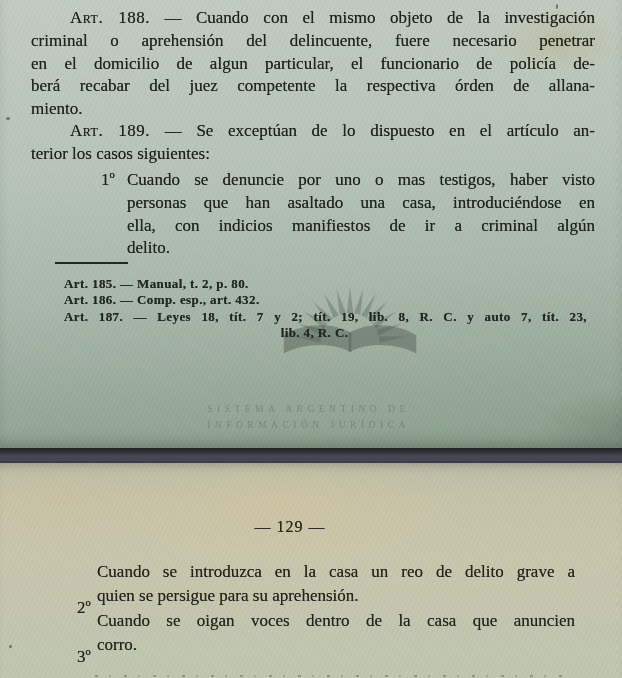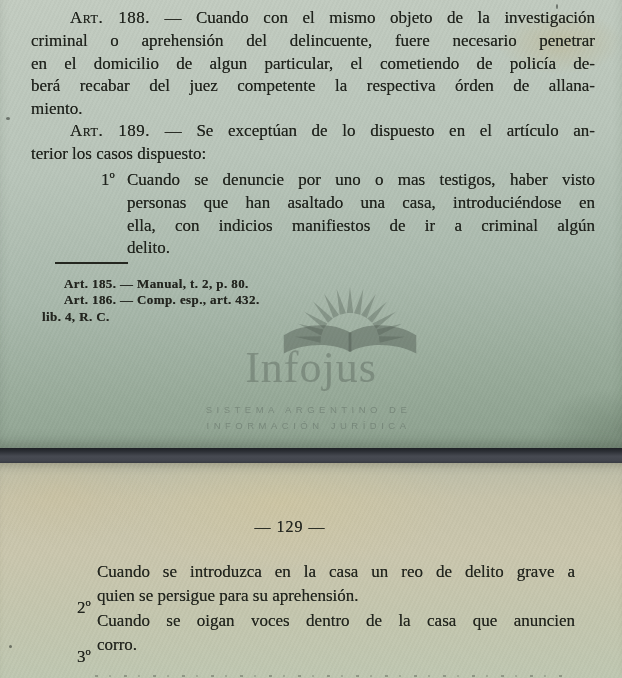--- a/index.html
+++ b/index.html
@@ -35,30 +35,30 @@
   #item1 .num{left:70px;}
   
   #fn-rule{position:absolute;left:55px;top:262px;width:73px;height:2px;background:#24261f;}
   #footnotes{
     position:absolute;left:42px;top:276px;width:545px;
     font-size:13px;line-height:16.4px;font-weight:bold;letter-spacing:.4px;
     color:#23251f;text-shadow:0 0 .4px rgba(35,37,31,.6);
   }
   #footnotes .fn{padding-left:22px;}
   #footnotes .fn.j{text-align:justify;text-align-last:justify;}
-  #footnotes .fn.cont{padding-left:0;}
+  #footnotes .fn.cont{padding-left:0;text-align:center;}
   
   #wm-logo{position:absolute;left:258px;top:280px;width:184px;height:92px;}
   #wm-word{
     position:absolute;left:0;top:346px;width:622px;text-align:center;
     font-size:44px;line-height:44px;color:rgba(86,98,89,.42);letter-spacing:1px;
   }
   .wm-tag{
     position:absolute;left:0;width:617px;text-align:center;
-    font-family:Liberation Sans, sans-serif;font-size:9.5px;
+    font-family:Liberation Serif, serif;font-size:9.5px;
     letter-spacing:4.5px;color:rgba(84,96,87,.42);
   }
   #wm-tag1{top:404px;}
   #wm-tag2{top:420px;}
   .speck{position:absolute;background:rgba(40,45,40,.55);border-radius:50%;}
   
   #divider{
     position:absolute;left:0;top:448px;width:622px;height:15px;
     background:linear-gradient(180deg,#1e2125 0%,#2c2f35 22%,#474a52 55%,#43464e 80%,#383b42 100%);
   }
@@ -110,49 +110,49 @@
         <path d="M100 8 L96.5 36 L103.5 36 Z" transform="rotate(42 100 68)"></path>
         <path d="M100 8 L96.5 36 L103.5 36 Z" transform="rotate(56 100 68)"></path>
         <path d="M100 8 L96.5 36 L103.5 36 Z" transform="rotate(70 100 68)"></path>
         <path d="M100 8 L96.5 36 L103.5 36 Z" transform="rotate(84 100 68)"></path>
       </g>
       <g fill="rgba(78,90,81,.46)">
         <path d="M28 60 C50 46 82 46 100 57 C118 46 150 46 172 60 L172 80 C150 68 118 68 100 78 C82 68 50 68 28 80 Z"></path>
         <rect x="98.5" y="57" width="3" height="21"></rect>
       </g>
     </svg>
-    <div id="wm-word">Infojus</div>
     <div id="wm-tag1" class="wm-tag">SISTEMA ARGENTINO DE</div>
     <div id="wm-tag2" class="wm-tag">INFORMACIÓN JURÍDICA</div>
 
     <div id="art188" class="p1-text" style="top:7px">
       <div class="ln ind"><span class="sc">Art. 188.</span> <span>— Cuando con el mismo objeto de la investigación</span></div>
       <div class="ln">criminal o aprehensión del delincuente, fuere necesario penetrar</div>
-      <div class="ln">en el domicilio de algun particular, el cometiendo de policía de-</div>
+      <div class="ln">en el domicilio de algun particular, el funcionario de policía de-</div>
       <div class="ln">berá recabar del juez competente la respectiva órden de allana-</div>
       <div class="ln end">miento.</div>
     </div>
 
     <div id="art189" class="p1-text" style="top:120px">
       <div class="ln ind"><span class="sc">Art. 189.</span> <span>— Se exceptúan de lo dispuesto en el artículo an-</span></div>
-      <div class="ln end">terior los casos dispuesto:</div>
+      <div class="ln end">terior los casos siguientes:</div>
     </div>
 
     <div id="item1" class="p1-text item" style="top:169px">
       <span class="num">1º</span>
       <div class="ln">Cuando se denuncie por uno o mas testigos, haber visto</div>
       <div class="ln">personas que han asaltado una casa, introduciéndose en</div>
       <div class="ln">ella, con indicios manifiestos de ir a criminal algún</div>
       <div class="ln end">delito.</div>
     </div>
 
     <div id="fn-rule"></div>
     <div id="footnotes">
       <div class="fn">Art. 185. — Manual, t. 2, p. 80.</div>
       <div class="fn">Art. 186. — Comp. esp., art. 432.</div>
+      <div class="fn j">Art. 187. — Leyes 18, tít. 7 y 2; tít. 19, lib. 8, R. C. y auto 7, tít. 23,</div>
       <div class="fn cont">lib. 4, R. C.</div>
     </div>
 
     <div class="speck" style="left:6px;top:117px;width:4px;height:3px;"></div>
     <div class="speck" style="left:556px;top:4px;width:2px;height:5px;"></div>
   </div>
 
   <div id="divider"></div>
 
   <div id="page2">

